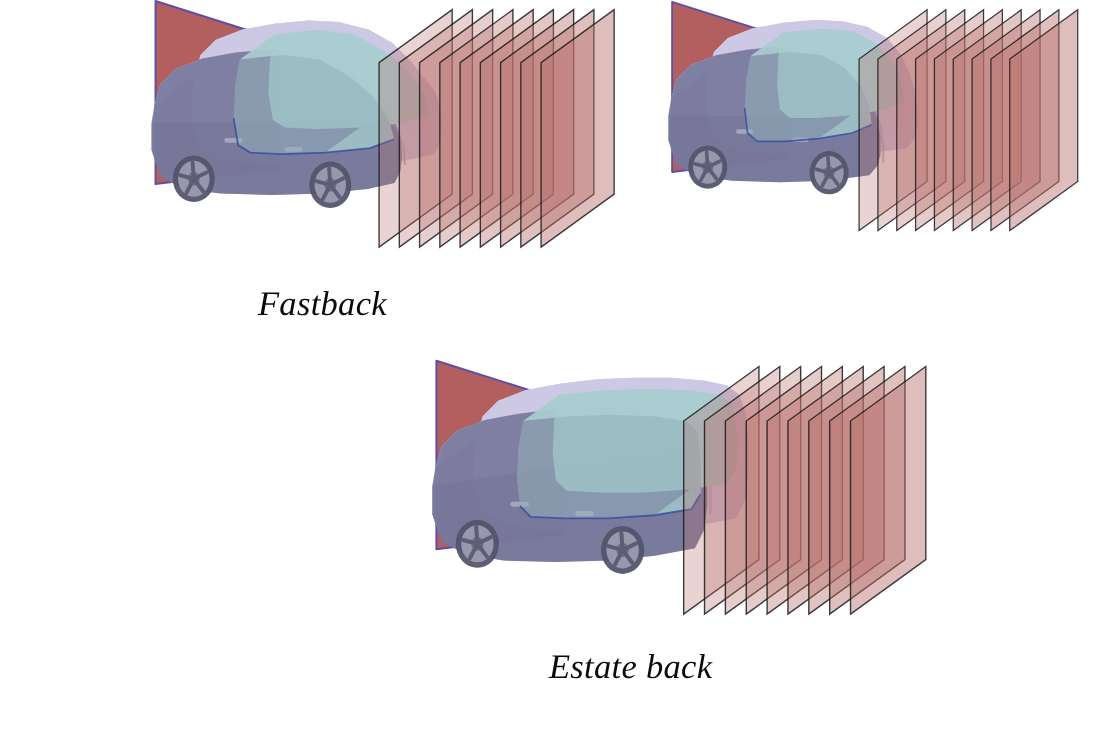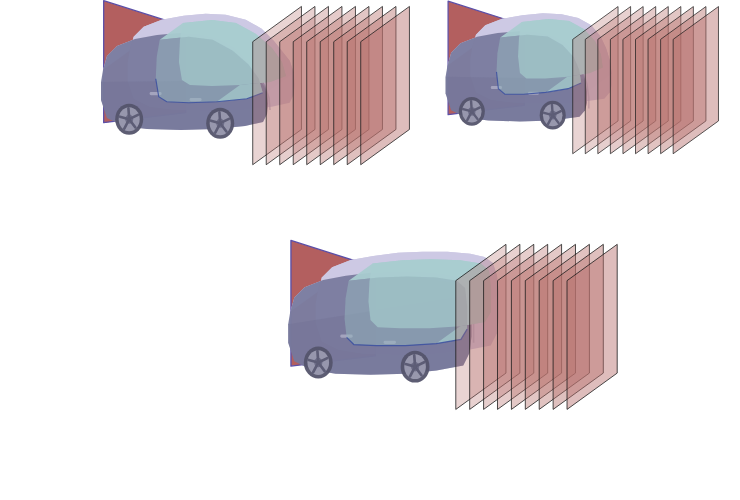--- a/index.html
+++ b/index.html
@@ -83,20 +83,21 @@
             <polygon points="246.94,-1.56 198.22,33.72 198.22,156.72 246.94,121.44" fill="#b7706c" fill-opacity="0.36" stroke="#1a1a1a" stroke-width="0.9" stroke-opacity="0.85"></polygon>
             <polygon points="260.44,-1.56 211.72,33.72 211.72,156.72 260.44,121.44" fill="#b7706c" fill-opacity="0.38" stroke="#1a1a1a" stroke-width="0.9" stroke-opacity="0.85"></polygon>
             <polygon points="273.94,-1.56 225.22,33.72 225.22,156.72 273.94,121.44" fill="#b7706c" fill-opacity="0.40" stroke="#1a1a1a" stroke-width="0.9" stroke-opacity="0.85"></polygon>
             <polygon points="287.44,-1.56 238.72,33.72 238.72,156.72 287.44,121.44" fill="#b7706c" fill-opacity="0.42" stroke="#1a1a1a" stroke-width="0.9" stroke-opacity="0.85"></polygon>
             <polygon points="300.94,-1.56 252.22,33.72 252.22,156.72 300.94,121.44" fill="#b7706c" fill-opacity="0.44" stroke="#1a1a1a" stroke-width="0.9" stroke-opacity="0.85"></polygon>
             <polygon points="314.44,-1.56 265.72,33.72 265.72,156.72 314.44,121.44" fill="#b7706c" fill-opacity="0.46" stroke="#1a1a1a" stroke-width="0.9" stroke-opacity="0.85"></polygon>
           </g>
         </g>
       </svg>
     </div>
+    <div class="caption" style="left: 172px; top: 190px; color: rgb(10, 10, 10);">Fastback</div>
     <div class="panel" style="left: 440px; top: 8px;">
       <svg width="330" height="215" viewBox="0 0 330 215">
         <g transform="scale(0.93)">
           <g>
             <polygon points="8.68,-7.32 90.68,18.68 90.68,104.68 8.68,114.68" fill="#b35f5f" stroke="#5b4fa8" stroke-width="1.3" stroke-linejoin="round"></polygon>
           </g>
           <g>
             <polygon points="34.68,42.68 38.68,28.68 48.68,18.68 66.68,11.68 88.68,7.68 110.68,5.68 130.68,6.68 148.68,10.68 162.68,18.68 172.68,30.68 178.68,43.68 182.68,56.68 184.68,70.68 184.68,82.68 182.68,90.68 176.68,97.68 146.68,101.68 112.68,102.68 78.68,101.68 54.68,98.68 38.68,90.68 32.68,72.68 32.68,54.68" fill="#cdc9e4" stroke="none" opacity="0.95"></polygon>
             <polygon points="34.68,42.68 38.68,28.68 48.68,18.68 66.68,11.68 88.68,7.68 110.68,5.68 130.68,6.68 148.68,10.68 162.68,18.68 172.68,30.68 178.68,43.68 182.68,56.68 184.68,70.68 158.00,90.00 156.00,76.00 152.00,63.00 146.00,50.00 136.00,38.00 122.00,30.00 104.00,26.00 84.00,25.00 62.00,27.00 40.00,31.00 22.00,38.00 12.00,48.00 8.00,62.00" fill="#cdc9e4" stroke="none"></polygon>
             <polygon points="8.00,62.00 12.00,48.00 22.00,38.00 40.00,31.00 62.00,27.00 84.00,25.00 104.00,26.00 122.00,30.00 136.00,38.00 146.00,50.00 152.00,63.00 156.00,76.00 158.00,90.00 158.00,102.00 156.00,110.00 150.00,117.00 120.00,121.00 86.00,122.00 52.00,121.00 28.00,118.00 12.00,110.00 6.00,92.00 6.00,74.00" fill="#7b7da0" stroke="none" opacity="0.97"></polygon>
@@ -197,13 +198,14 @@
             <polygon points="257.94,-3.56 209.22,31.72 209.22,156.72 257.94,121.44" fill="#b7706c" fill-opacity="0.36" stroke="#1a1a1a" stroke-width="0.9" stroke-opacity="0.85"></polygon>
             <polygon points="271.44,-3.56 222.72,31.72 222.72,156.72 271.44,121.44" fill="#b7706c" fill-opacity="0.38" stroke="#1a1a1a" stroke-width="0.9" stroke-opacity="0.85"></polygon>
             <polygon points="284.94,-3.56 236.22,31.72 236.22,156.72 284.94,121.44" fill="#b7706c" fill-opacity="0.40" stroke="#1a1a1a" stroke-width="0.9" stroke-opacity="0.85"></polygon>
             <polygon points="298.44,-3.56 249.72,31.72 249.72,156.72 298.44,121.44" fill="#b7706c" fill-opacity="0.42" stroke="#1a1a1a" stroke-width="0.9" stroke-opacity="0.85"></polygon>
             <polygon points="311.94,-3.56 263.22,31.72 263.22,156.72 311.94,121.44" fill="#b7706c" fill-opacity="0.44" stroke="#1a1a1a" stroke-width="0.9" stroke-opacity="0.85"></polygon>
             <polygon points="325.44,-3.56 276.72,31.72 276.72,156.72 325.44,121.44" fill="#b7706c" fill-opacity="0.46" stroke="#1a1a1a" stroke-width="0.9" stroke-opacity="0.85"></polygon>
           </g>
         </g>
       </svg>
     </div>
+    <div class="caption" style="left: 366px; top: 432px; color: rgb(10, 10, 10);">Estate back</div>
   </div>
 
 </body></html>

